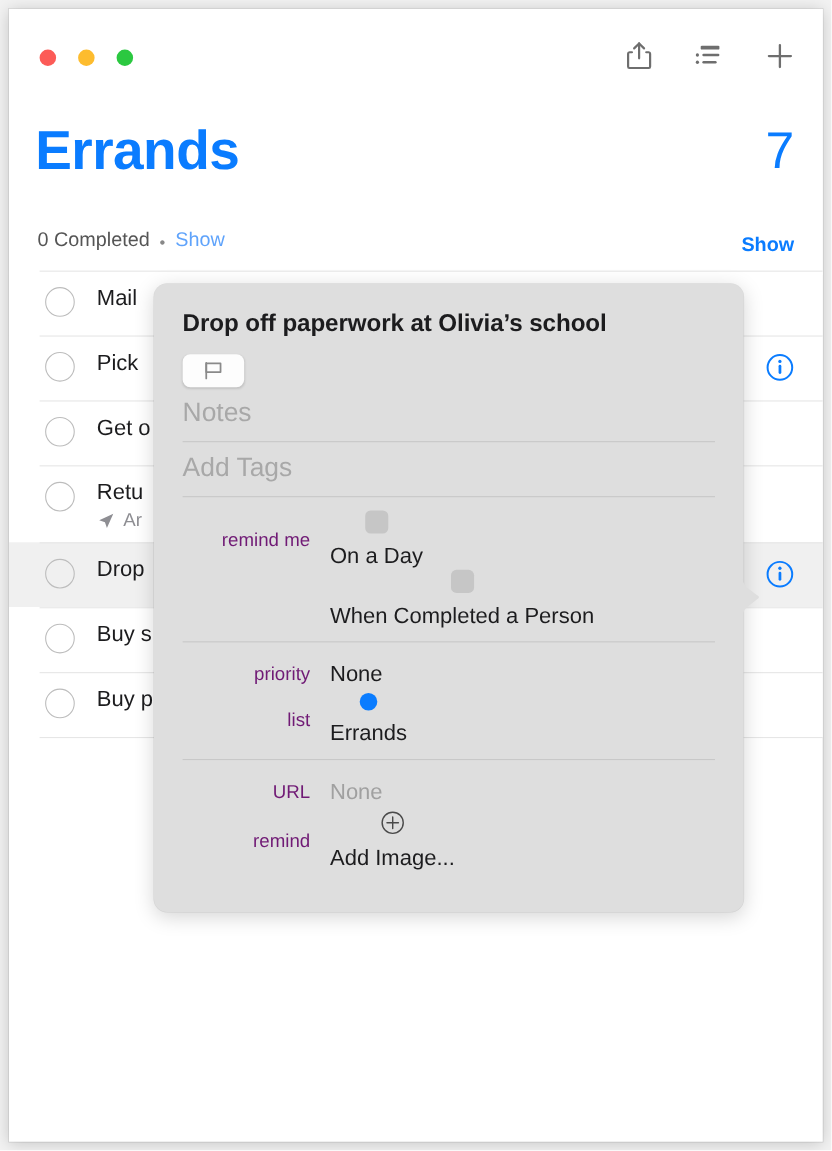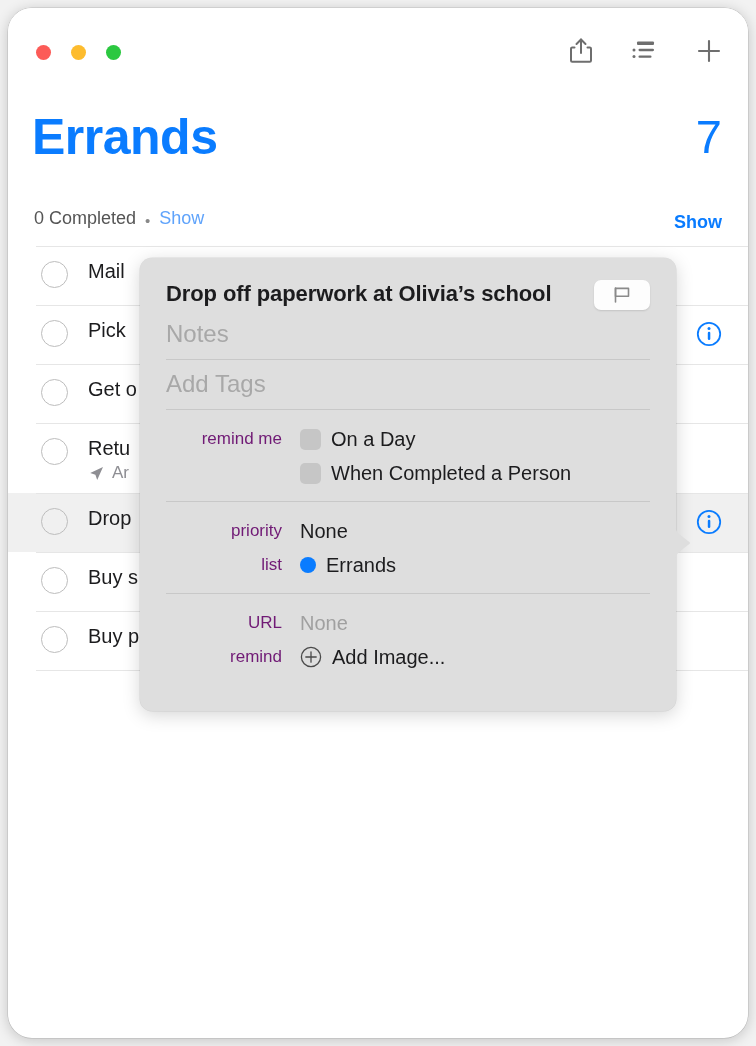--- a/index.html
+++ b/index.html
@@ -16,21 +16,21 @@
     overflow: hidden;
     background: #f2f2f2;
   }
   .window {
     position: absolute;
     left: 8px;
     top: 8px;
     width: 740px;
     height: 1030px;
     background: #ffffff;
-    border-radius: 24px;
+    border-radius: 0;
     box-shadow: 0 2px 14px rgba(0,0,0,0.20), 0 0 0 0.5px rgba(0,0,0,0.16);
     overflow: hidden;
   }
 
   
   .toolbar {
     position: absolute;
     left: 0; top: 0;
     width: 100%;
     height: 84px;
@@ -206,20 +206,21 @@
     margin-left: -1px;
     z-index: 19;
   }
   .pop-inner { padding: 22px 26px 26px 26px; }
 
   .pop-title-row {
     display: flex;
     align-items: flex-start;
     justify-content: space-between;
     gap: 14px;
+    flex-direction: column;
   }
   .pop-title {
     font-size: 22px;
     font-weight: 700;
     color: #1c1c1e;
     line-height: 1.28;
     max-width: 400px;
     letter-spacing: -0.1px;
   }
   .flag-btn {
@@ -259,20 +260,21 @@
     font-size: 17px;
     color: #701a75;
     padding-right: 18px;
   }
   .kv-value {
     font-size: 20px;
     color: #1c1c1e;
     display: flex;
     align-items: center;
     gap: 10px;
+    flex-direction: column;
   }
   .kv-value.muted { color: #a0a0a0; }
   .chk {
     width: 21px; height: 21px;
     border-radius: 5px;
     background: #c6c6c6;
     flex: 0 0 auto;
     cursor: default;
   }
   .list-dot {

